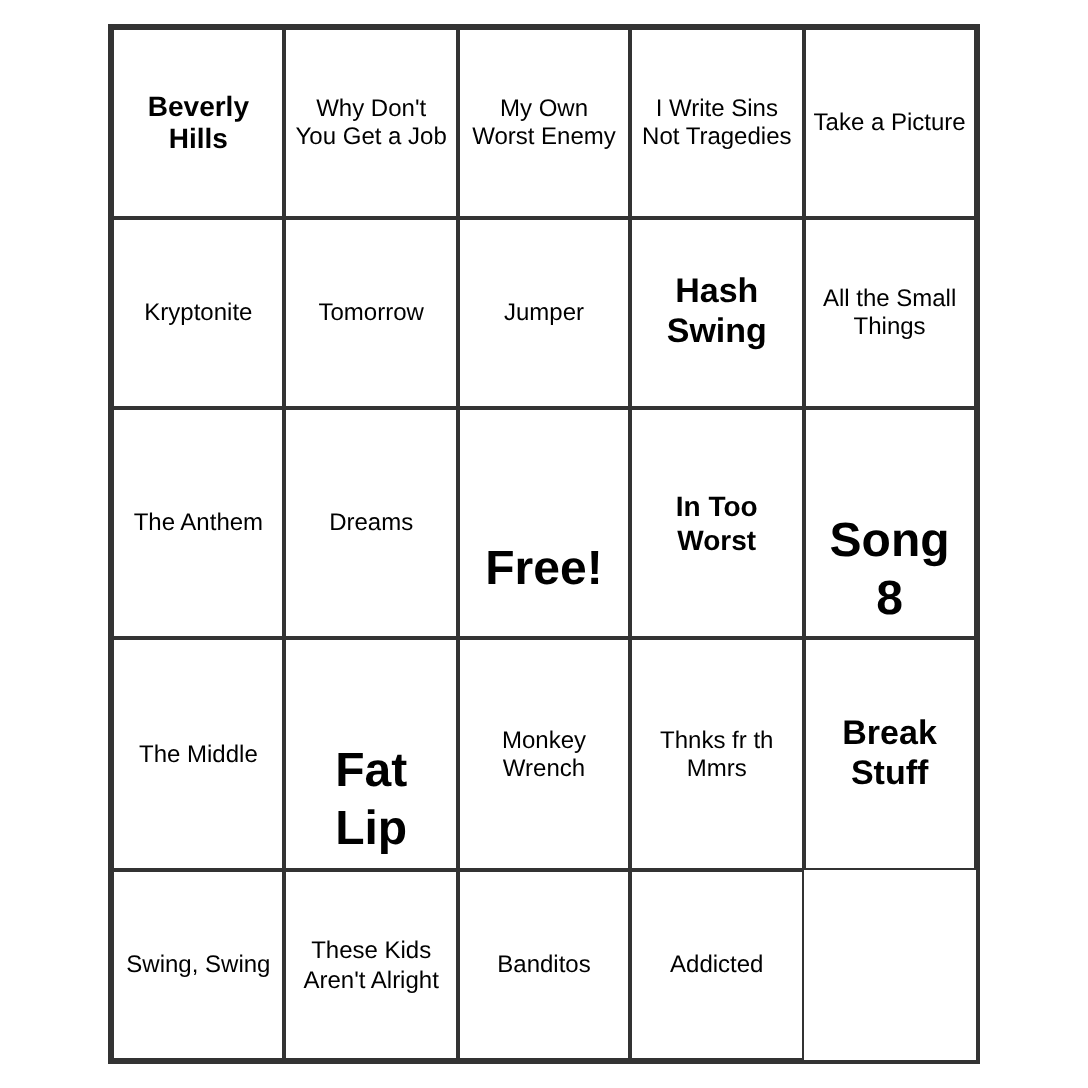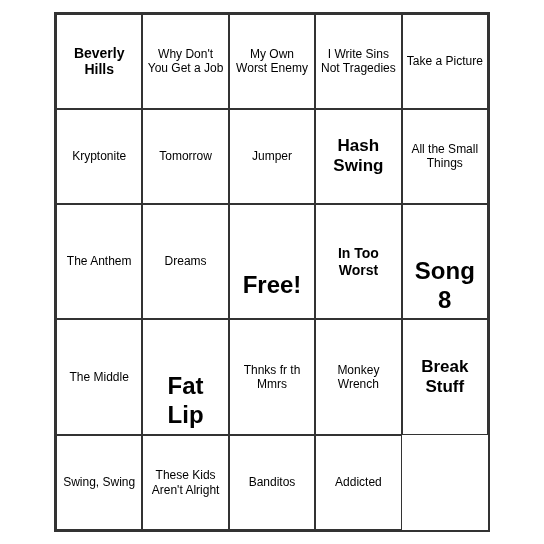--- a/index.html
+++ b/index.html
@@ -115,24 +115,24 @@
     <div class="bingo-cell">
       <span class="size-xl">Song 8</span>
     </div>
     <div class="bingo-cell">
       <span class="size-sm">The Middle</span>
     </div>
     <div class="bingo-cell">
       <span class="size-xl">Fat Lip</span>
     </div>
     <div class="bingo-cell">
-      <span class="size-xs">Thnks fr th Mmrs</span>
+      <span class="size-sm">Monkey Wrench</span>
     </div>
     <div class="bingo-cell">
-      <span class="size-sm">Monkey Wrench</span>
+      <span class="size-xs">Thnks fr th Mmrs</span>
     </div>
     <div class="bingo-cell">
       <span class="size-lg">Break Stuff</span>
     </div>
     <div class="bingo-cell">
       <span class="size-sm">Swing, Swing</span>
     </div>
     <div class="bingo-cell">
       <span class="size-xs">These Kids Aren't Alright</span>
     </div>

